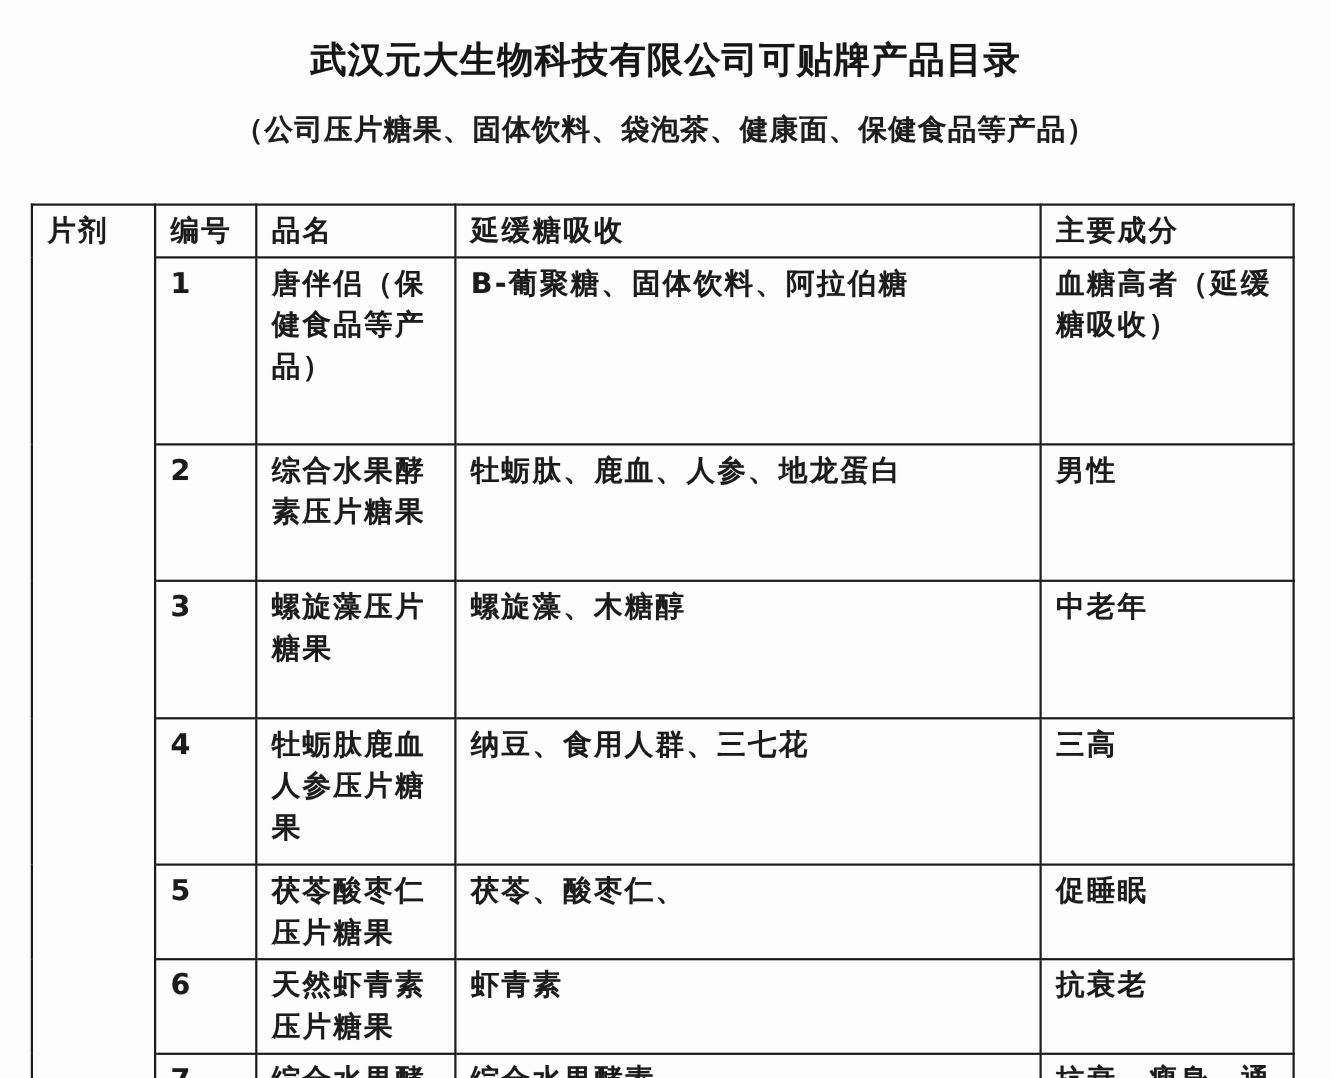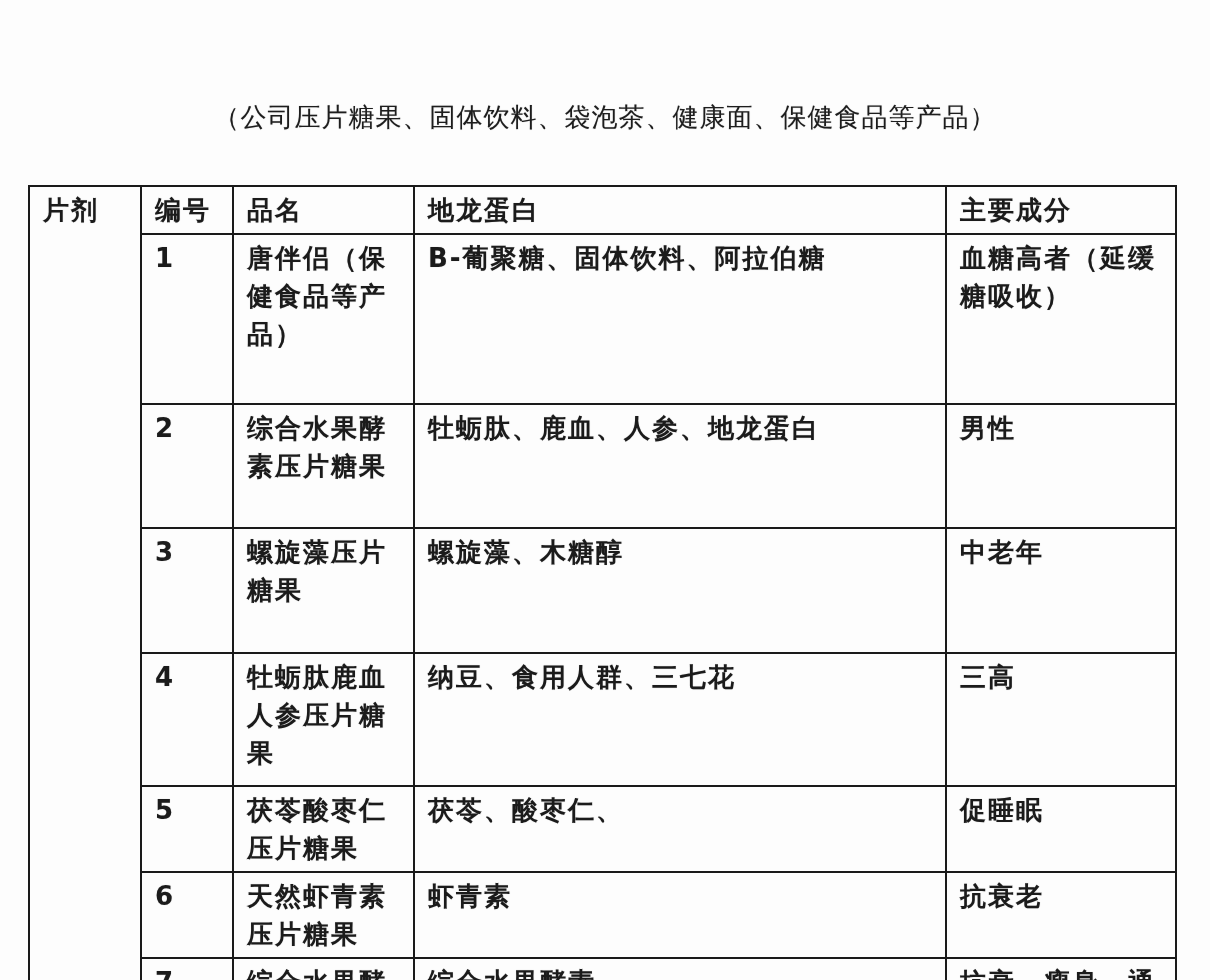--- a/index.html
+++ b/index.html
@@ -26,21 +26,21 @@
     font-weight:700;
     color:#161616;
     text-shadow:0 0 1px rgba(0,0,0,.35);
   }
   .doc-subtitle{
     position:absolute;
     top:100px;left:0;right:0;
     text-align:center;
     font-size:26px;
     letter-spacing:1px;
-    font-weight:400;
+    font-weight:700;
     color:#1d1d1d;
     text-shadow:0 0 1px rgba(0,0,0,.3);
   }
   table.catalog{
     position:absolute;
     left:28px;top:185px;
     width:1147px;
     border-collapse:collapse;
     table-layout:fixed;
     background:transparent;
@@ -67,36 +67,37 @@
   tr.row-4{height:133px;}
   tr.row-5{height:83px;}
   tr.row-6{height:85px;}
   tr.row-7{height:90px;}
 </style>
 </head>
 <body>
 
 <div class="page">
 
+  <div class="doc-title">武汉元大生物科技有限公司可贴牌产品目录</div>
   <div class="doc-subtitle">（公司压片糖果、固体饮料、袋泡茶、健康面、保健食品等产品）</div>
 
   <table class="catalog">
     <colgroup>
       <col style="width:112px">
       <col style="width:92px">
       <col style="width:181px">
       <col style="width:532px">
       <col style="width:230px">
     </colgroup>
     <tbody>
       <tr class="row-head">
         <td class="cat-cell" rowspan="8">片剂</td>
         <td class="col-id">编号</td>
         <td class="col-name">品名</td>
-        <td class="col-ing">地龙蛋白</td>
+        <td class="col-ing">延缓糖吸收</td>
         <td class="col-aud">主要成分</td>
       </tr>
 
       <tr class="row-1">
         <td class="col-id">1</td>
         <td class="col-name">唐伴侣（保健食品等产品）</td>
         <td class="col-ing">B-葡聚糖、固体饮料、阿拉伯糖</td>
         <td class="col-aud">血糖高者（延缓糖吸收）</td>
       </tr>
 

